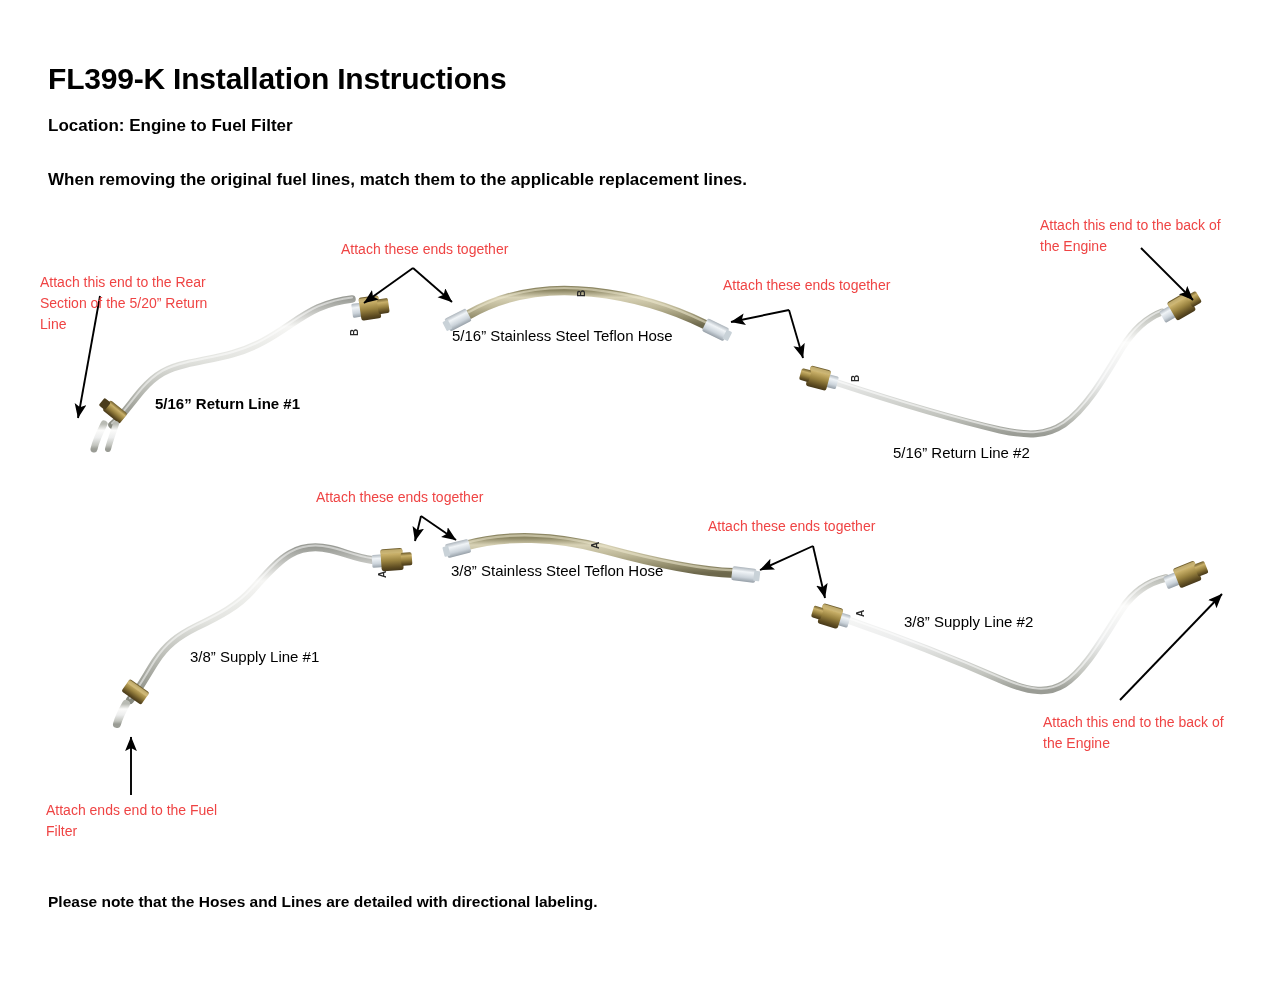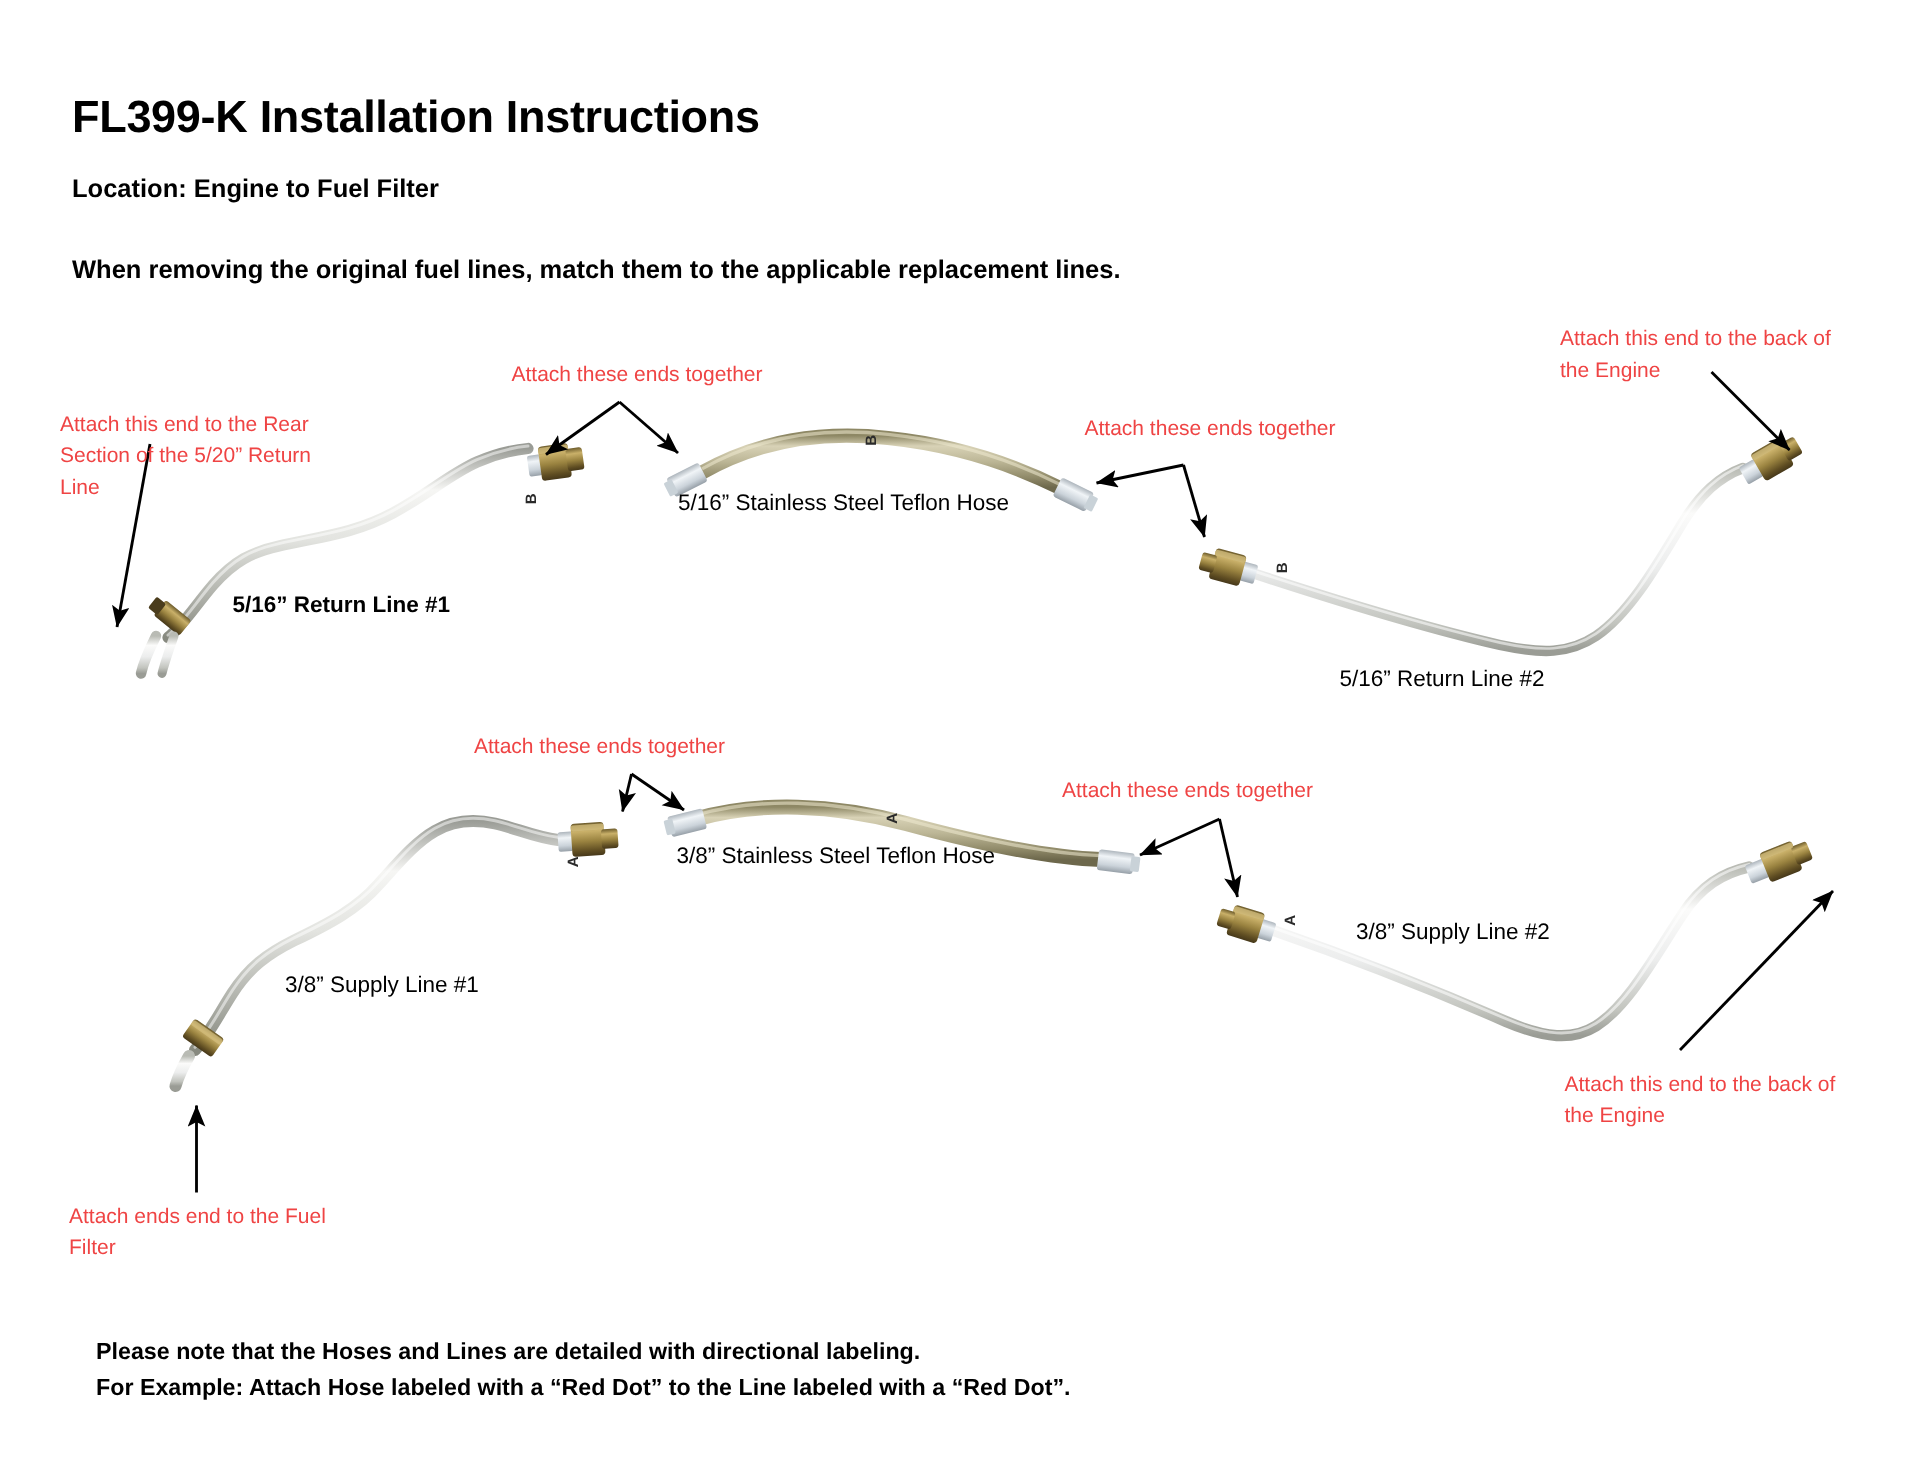--- a/index.html
+++ b/index.html
@@ -46,21 +46,20 @@
     font-size: 17px;
     font-weight: bold;
     white-space: nowrap;
   }
   .footer-note {
     position: absolute;
     left: 48px;
     font-size: 15.5px;
     font-weight: bold;
     white-space: nowrap;
-    margin-left: 16px;
   }
   .footer-note.l1 { top: 893px; }
   .footer-note.l2 { top: 917px; }
 
   
   .callout {
     position: absolute;
     font-size: 14px;
     line-height: 21px;
     color: #ef4444;
@@ -324,15 +323,14 @@
 
   <div class="part-label" style="left:904px; top:613px;">3/8” Supply Line #2</div>
 
   <div class="tag-letter" style="left:379px; top:569px;">A</div>
 
   <div class="tag-letter" style="left:592px; top:540px;">A</div>
 
   <div class="tag-letter" style="left:857px; top:608px;">A</div>
 
   <div class="footer-note l1">Please note that the Hoses and Lines are detailed with directional labeling.</div>
-  <div class="footer-note l2">For Example: Attach Hose labeled with a “Red Dot” to the Line labeled with a “Red Dot”.</div>
 
 </div>
 
 </body></html>

